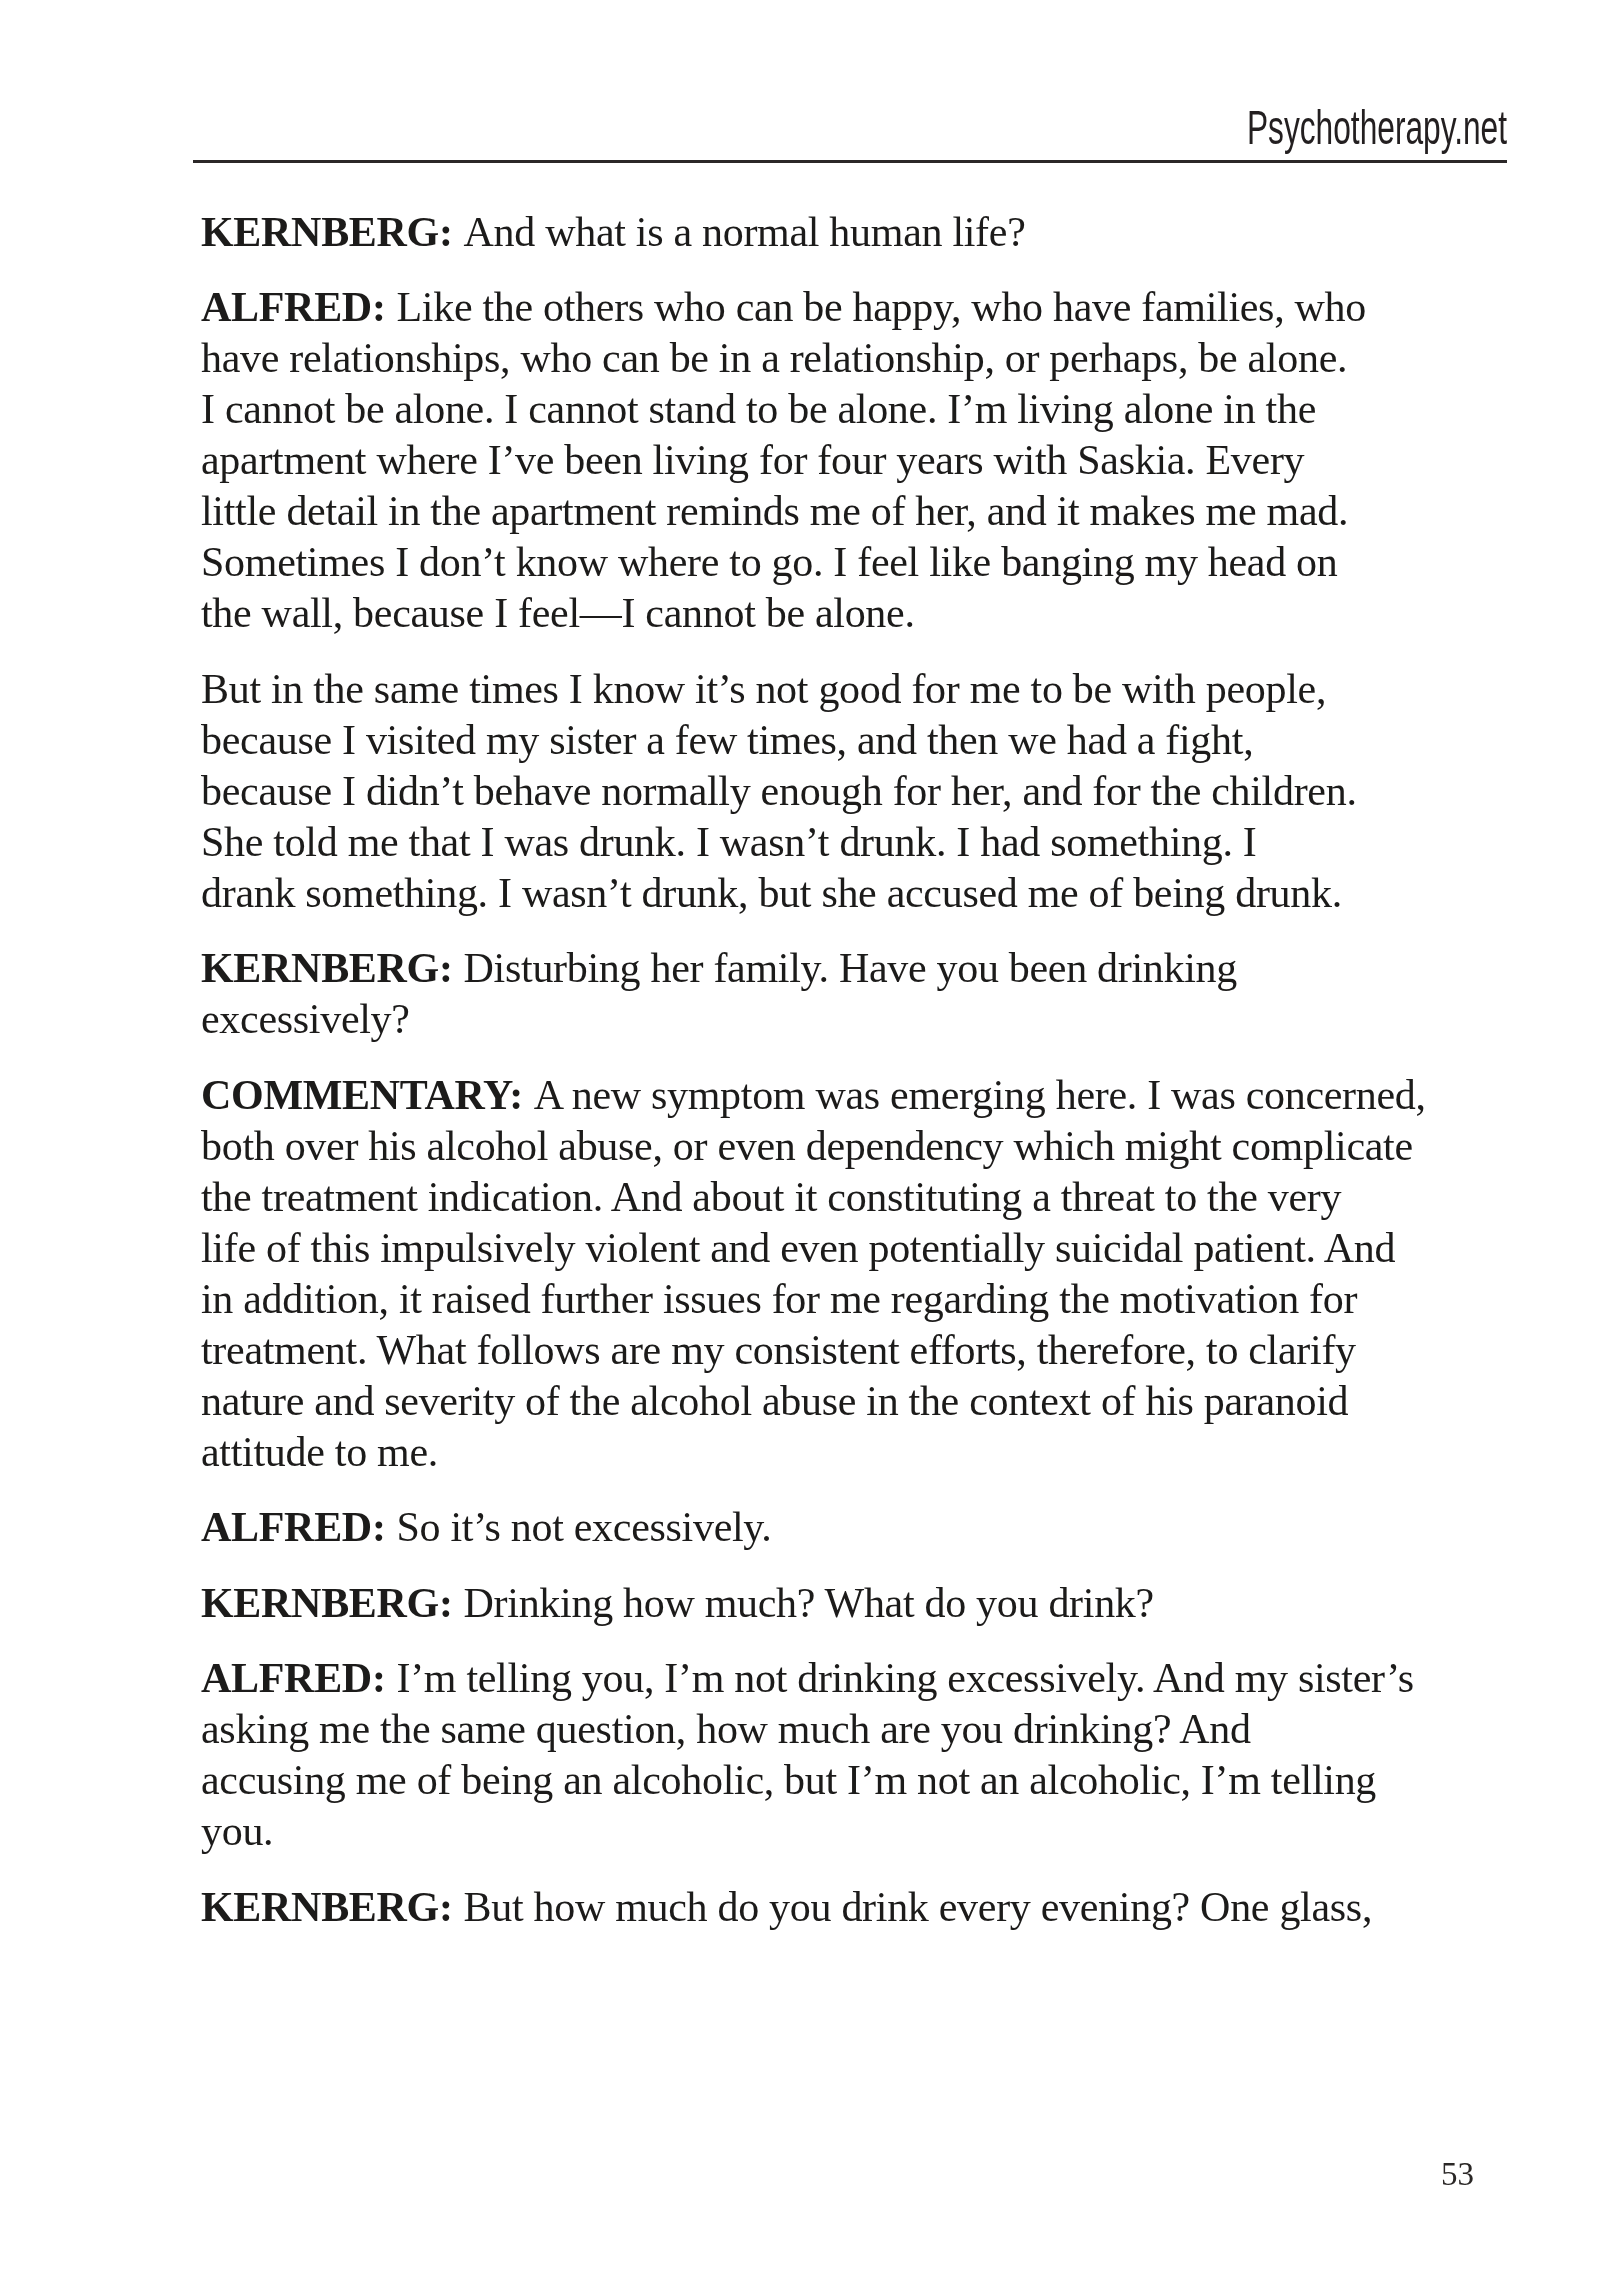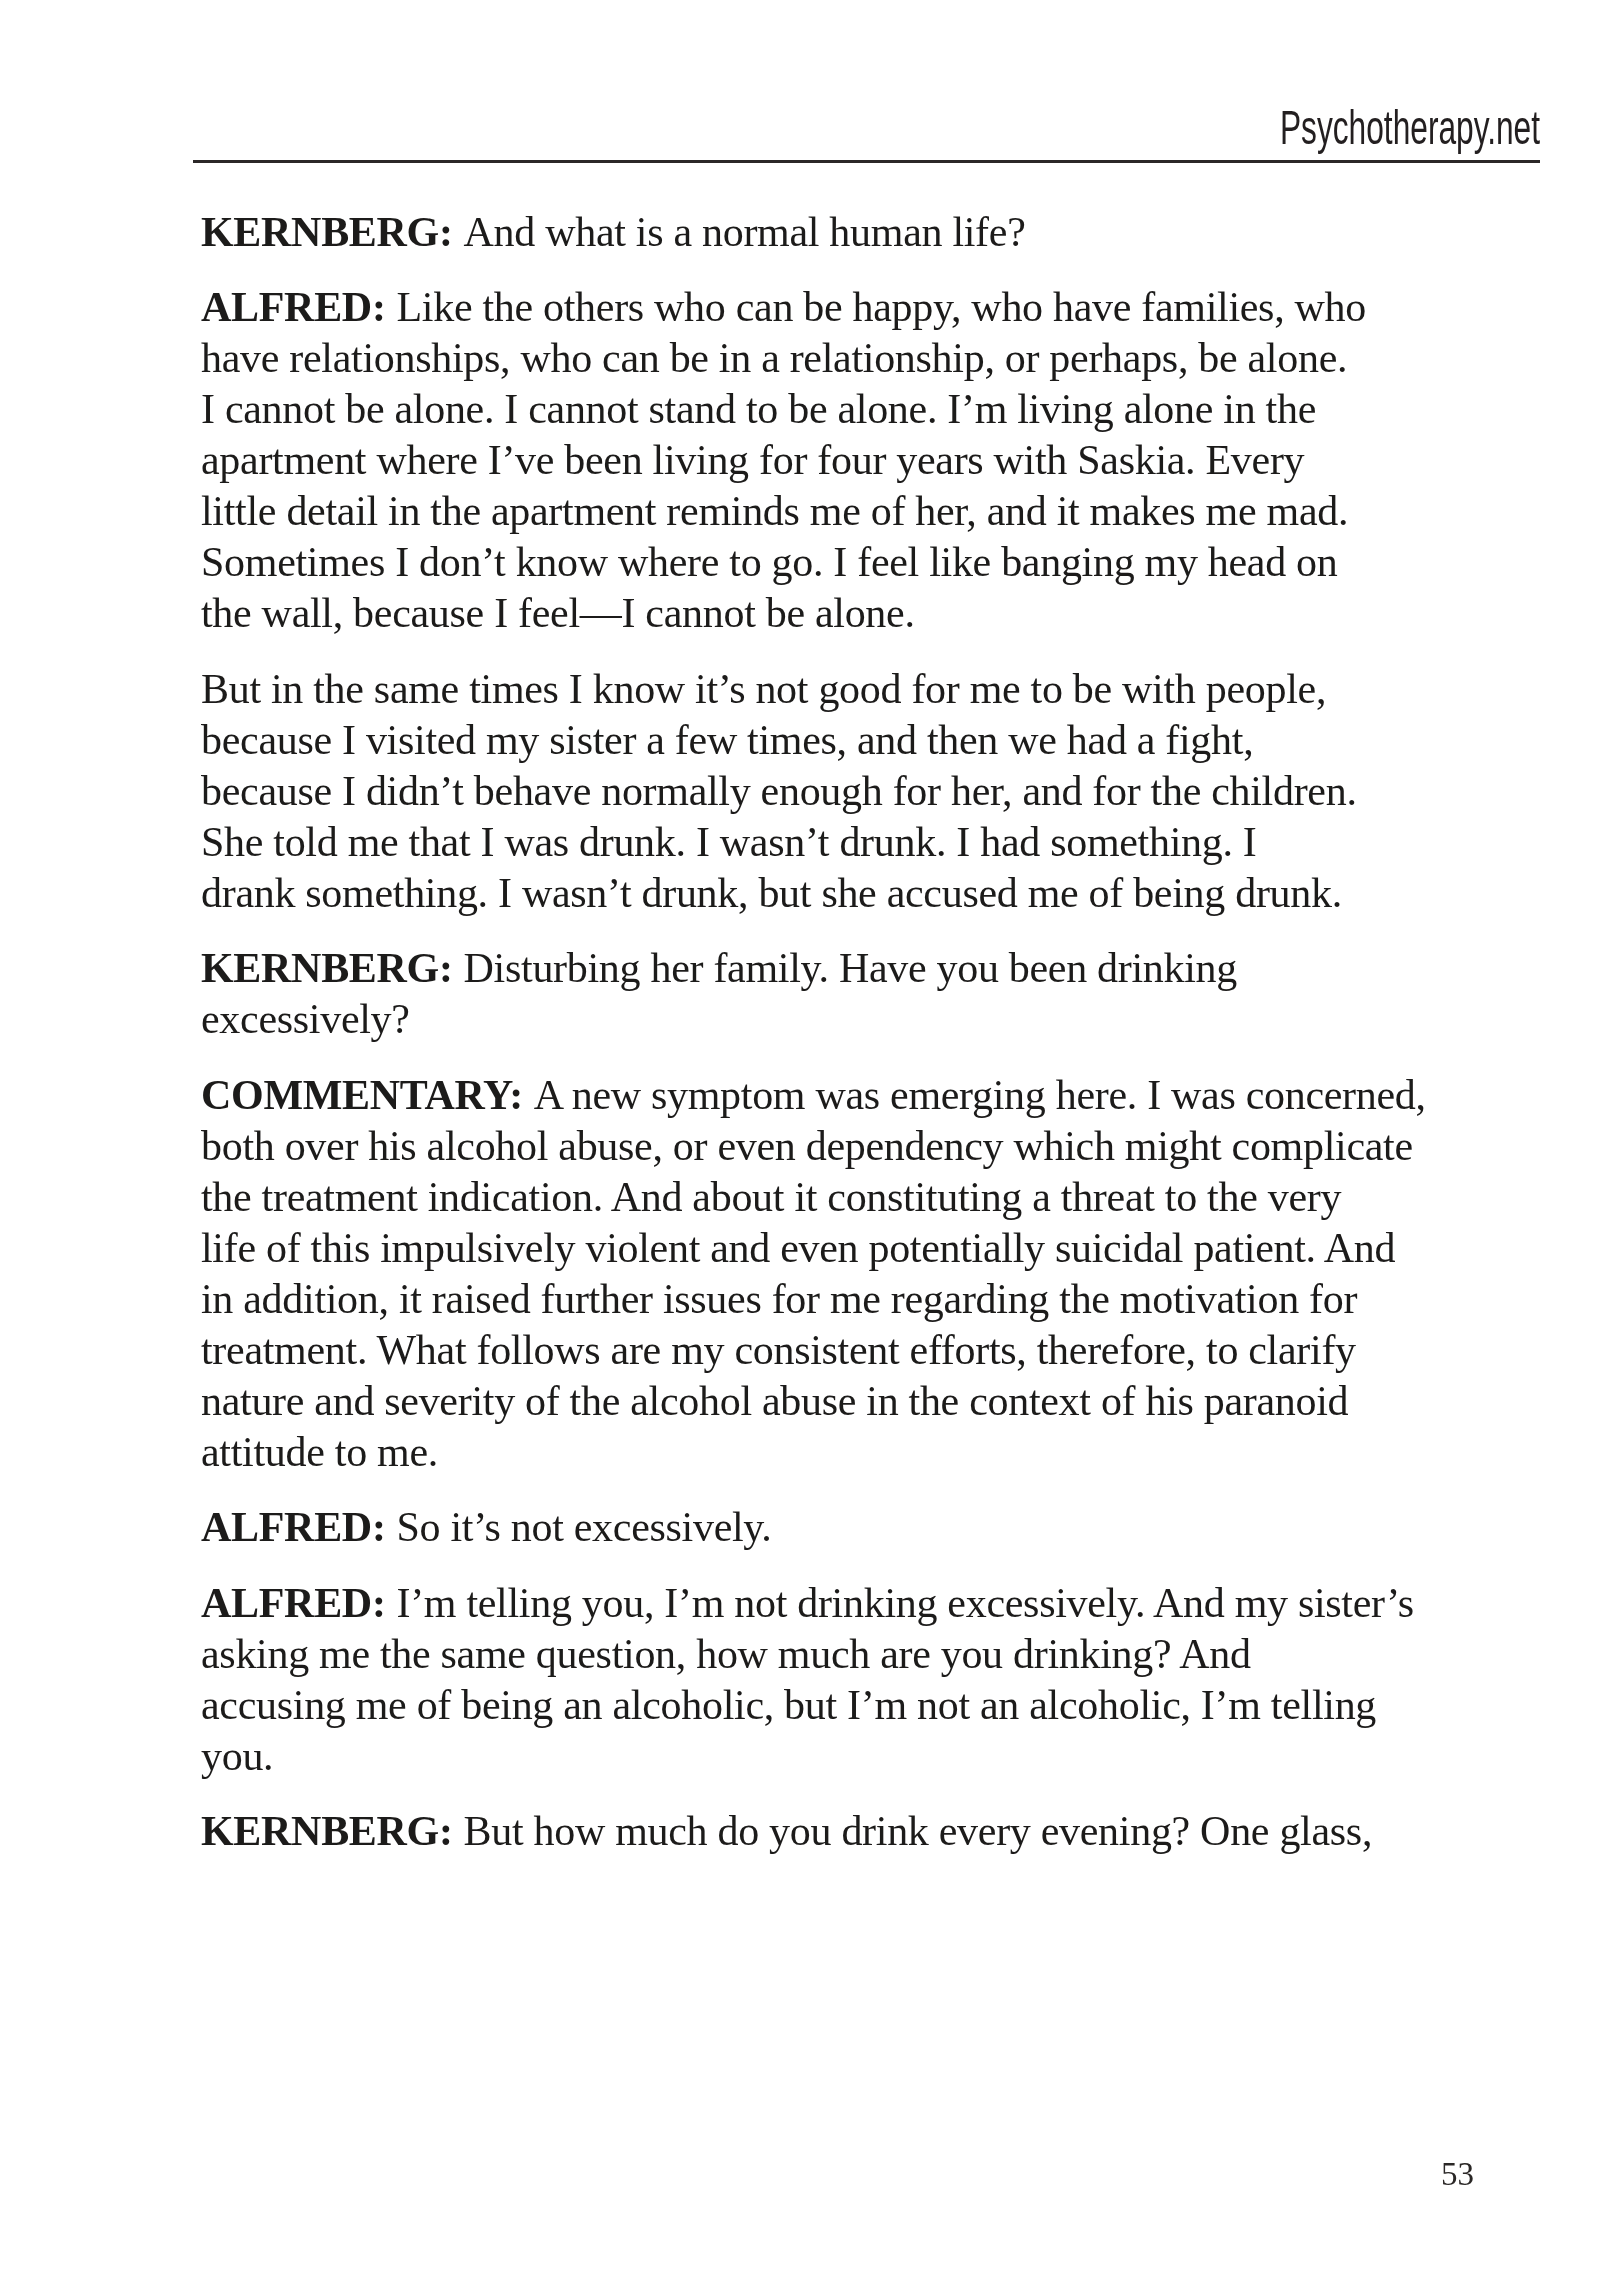--- a/index.html
+++ b/index.html
@@ -7,21 +7,21 @@
     padding: 0;
     background: #ffffff;
   }
   .page {
     position: relative;
     width: 1620px;
     height: 2293px;
     box-sizing: border-box;
     background: #ffffff;
     padding-left: 193px;
-    padding-right: 80px;
+    padding-right: 113px;
     overflow: hidden;
     font-family: "Liberation Serif", "DejaVu Serif", serif;
     color: #1c1b1a;
   }
   .header {
     padding-top: 104px;
     text-align: right;
   }
   .brand {
     display: inline-block;
@@ -96,20 +96,21 @@
 excessively?</span></p>
     <p class="para commentary"><span class="speaker">COMMENTARY:</span><span>A new symptom was emerging here. I was concerned,
 both over his alcohol abuse, or even dependency which might complicate
 the treatment indication. And about it constituting a threat to the very
 life of this impulsively violent and even potentially suicidal patient. And
 in addition, it raised further issues for me regarding the motivation for
 treatment. What follows are my consistent efforts, therefore, to clarify
 nature and severity of the alcohol abuse in the context of his paranoid
 attitude to me.</span></p>
     <p class="para"><span class="speaker">ALFRED:</span><span>So it’s not excessively.</span></p>
+    <p class="para"><span class="speaker">KERNBERG:</span><span>Drinking how much? What do you drink?</span></p>
     <p class="para"><span class="speaker">ALFRED:</span><span>I’m telling you, I’m not drinking excessively. And my sister’s
 asking me the same question, how much are you drinking? And
 accusing me of being an alcoholic, but I’m not an alcoholic, I’m telling
 you.</span></p>
     <p class="para"><span class="speaker">KERNBERG:</span><span>But how much do you drink every evening? One glass,</span></p>
   </div>
 
   <div class="folio">53</div>
 
 </div>

